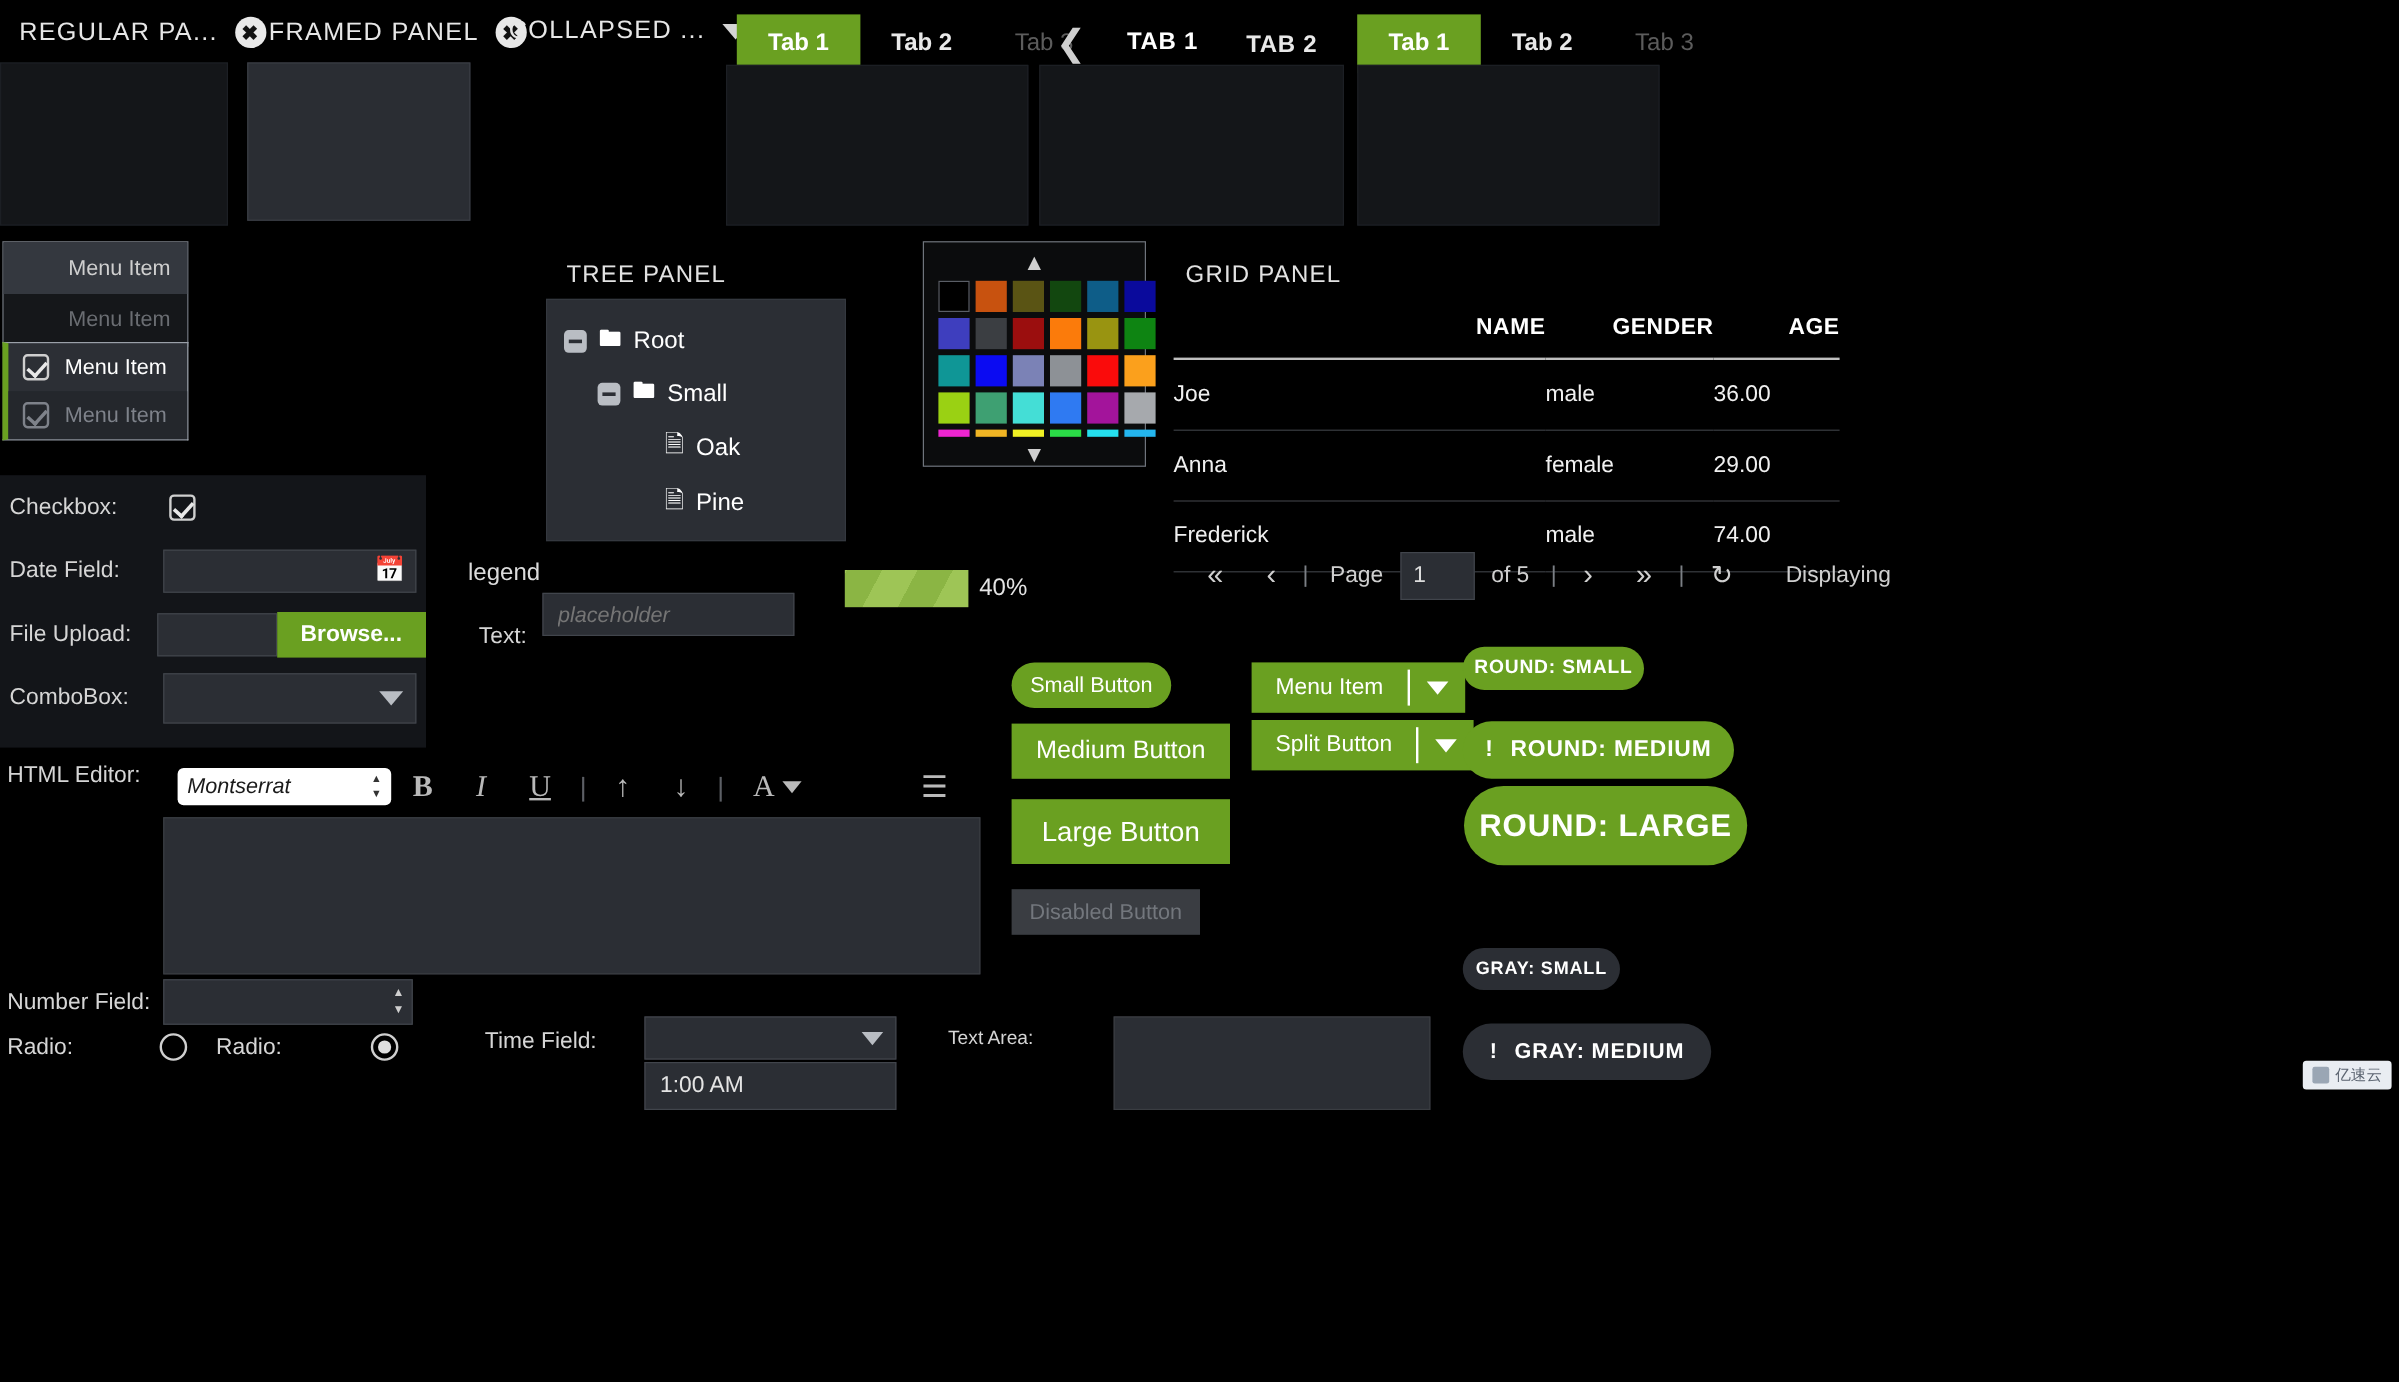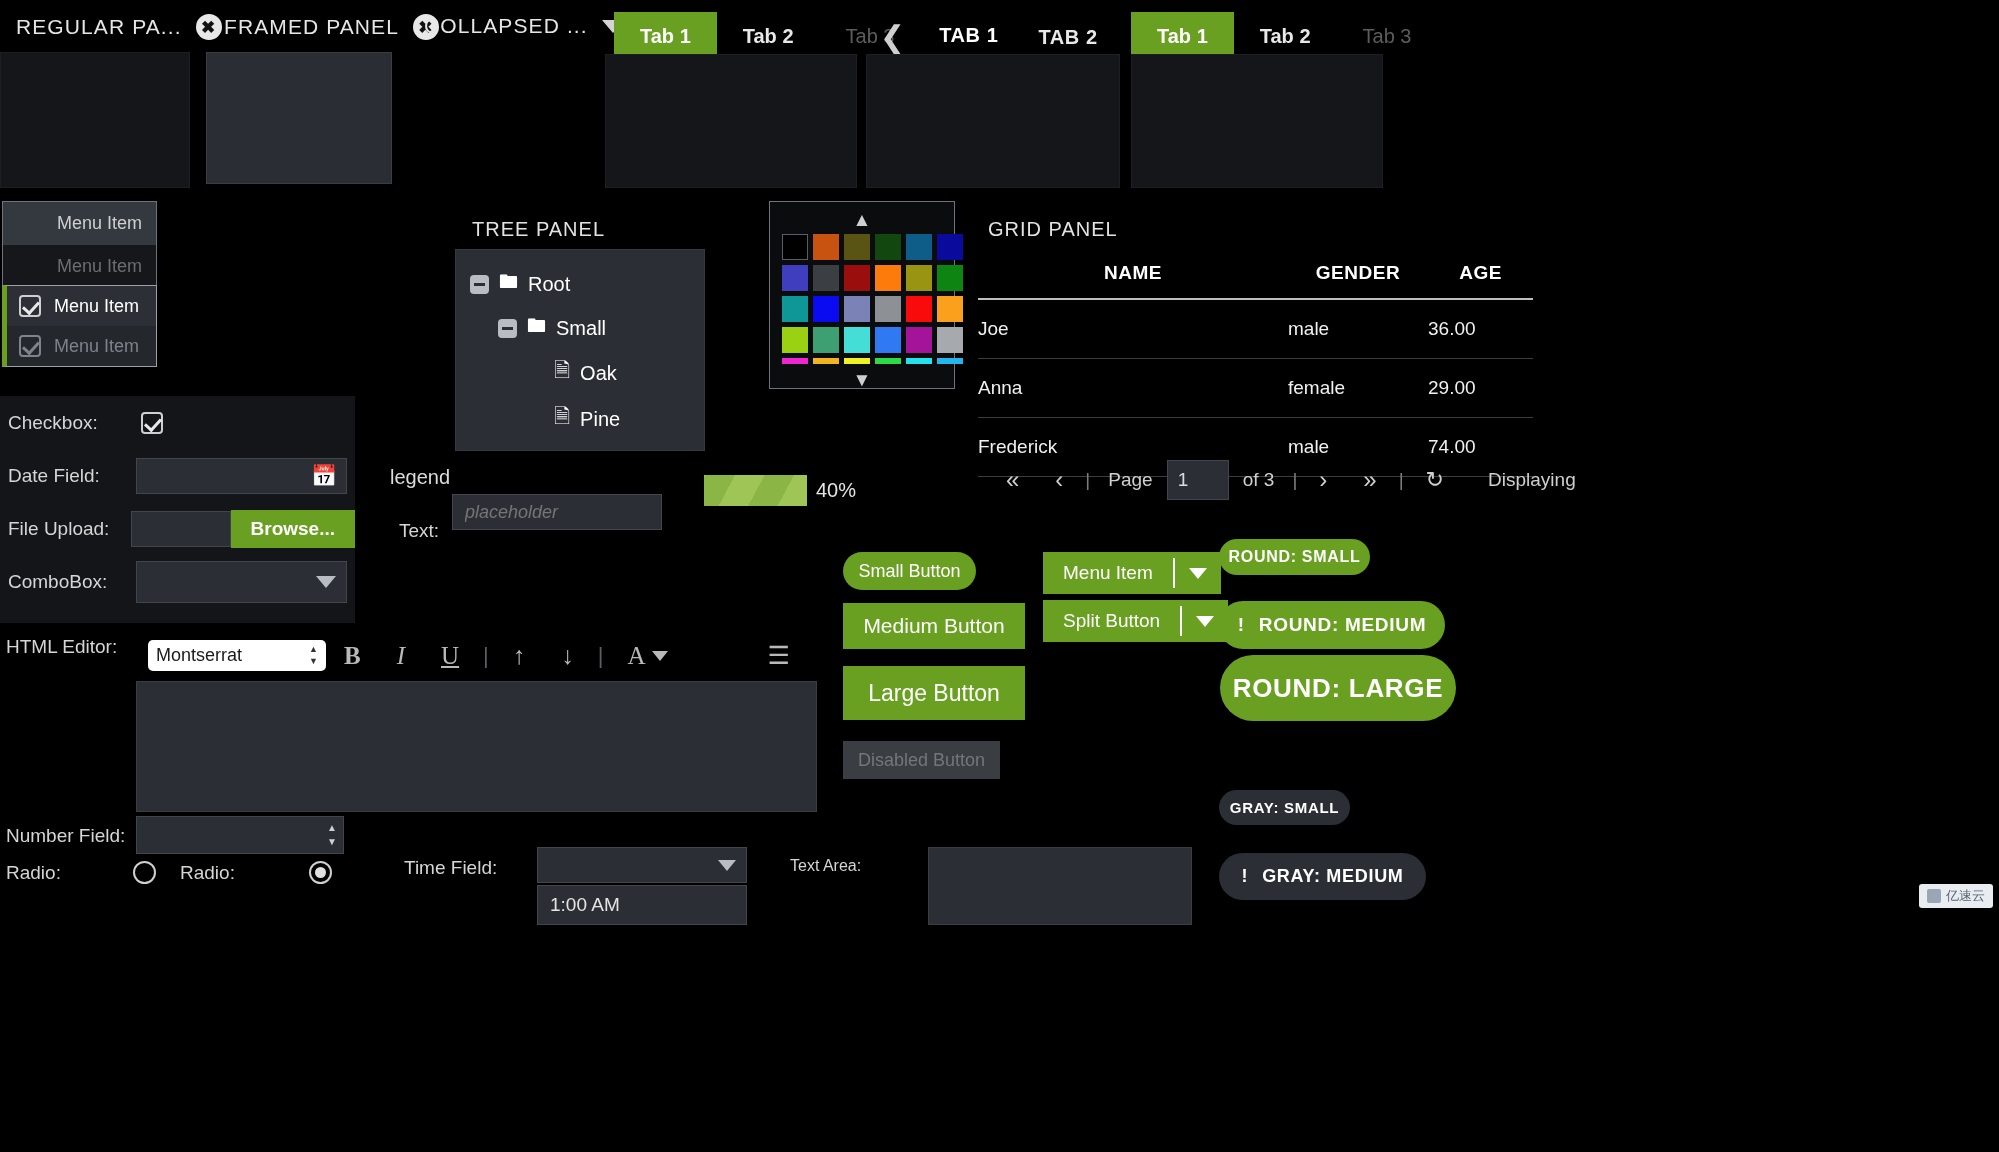--- a/index.html
+++ b/index.html
@@ -106,21 +106,21 @@
   .cgrid { display: grid; grid-template-columns: repeat(6, 26px); gap: 5px; }
   .sw { width: 26px; height: 26px; }
   .sw.thin { height: 6px; align-self:center; }
   .sw.outline { border: 1px solid #5a5e66; }
   .cup, .cdn { text-align: center; color: #cfcfcf; font-size: 19px; line-height: 1; }
 
   
   .gp-title { font-size: 20px; letter-spacing: 1px; color: #e2e2e2; }
   table.grid { border-collapse: collapse; width: 100%; }
   table.grid th {
-    text-align: center; font-size: 19px; font-weight: 700; color: #ffffff;
+    text-align: right; font-size: 19px; font-weight: 700; color: #ffffff;
     padding: 6px 0 14px; letter-spacing: .5px;
     border-bottom: 2px solid #bfbfbf;
   }
   table.grid td {
     font-size: 19px; color: #f0f0f0; padding: 18px 0;
     border-bottom: 1px solid #3a3d42;
   }
   .pager { display: flex; align-items: center; gap: 0; color: #cfcfcf; font-size: 19px; }
   .pg-ic { padding: 0 18px; font-size: 24px; color:#cfcfcf; line-height:1; font-weight:300;}
   .pg-sep { color: #7b7f85; padding: 0 4px; }
@@ -144,21 +144,21 @@
   .prog {
     background-image: repeating-linear-gradient(-62deg,
       #9ec556 0px, #9ec556 26px, #8bb544 26px, #8bb544 52px);
   }
 
   
   .ed-toolbar { display: flex; align-items: center; gap: 0; }
   .fontsel {
     background: #ffffff; color: #1a1a1a; border-radius: 5px;
     height: 31px; width: 178px; display: flex; align-items: center;
-    padding: 0 8px; font-size: 18px; justify-content: space-between;
+    padding: 0 8px; font-size: 18px; justify-content: space-between; font-style: italic;
   }
   .spin { display:flex; flex-direction:column; gap:3px; color:#333; font-size:9px; line-height:1; }
   .ed-btn { color: #b9b9b9; font-size: 25px; padding: 0 18px; font-family: "Liberation Serif", serif; }
   .ed-div { color: #5c5f65; padding: 0 6px; font-size: 22px; }
   .ed-area { background: #2b2e34; border: 1px solid #3a3d42; }
 
   .numfield {
     background: #2b2e34; border: 1px solid #41454c; height: 38px;
     display: flex; align-items: center; justify-content: flex-end; padding-right: 6px;
   }
@@ -355,21 +355,21 @@
         </tbody>
     </table>
   </div>
 
   <div class="abs pager" style="left:988px; top:460px;">
     <span class="pg-ic">«</span>
     <span class="pg-ic">‹</span>
     <span class="pg-sep">|</span>
     <span style="padding:0 14px;">Page</span>
     <span class="pg-input">1</span>
-    <span style="padding:0 14px;">of 3</span>
+    <span style="padding:0 14px;">of 5</span>
     <span class="pg-sep">|</span>
     <span class="pg-ic">›</span>
     <span class="pg-ic">»</span>
     <span class="pg-sep">|</span>
     <span class="pg-ic" style="font-size:22px;">↻</span>
     <span style="padding-left:26px;">Displaying</span>
   </div>
 
   <button class="abs gb" style="left:843px; top:552px; width:133px; height:38px; font-size:18px;border-radius:19px;">Small Button</button>
   <button class="abs gb" style="left:843px; top:603px; width:182px; height:46px; font-size:21px;">Medium Button</button>

